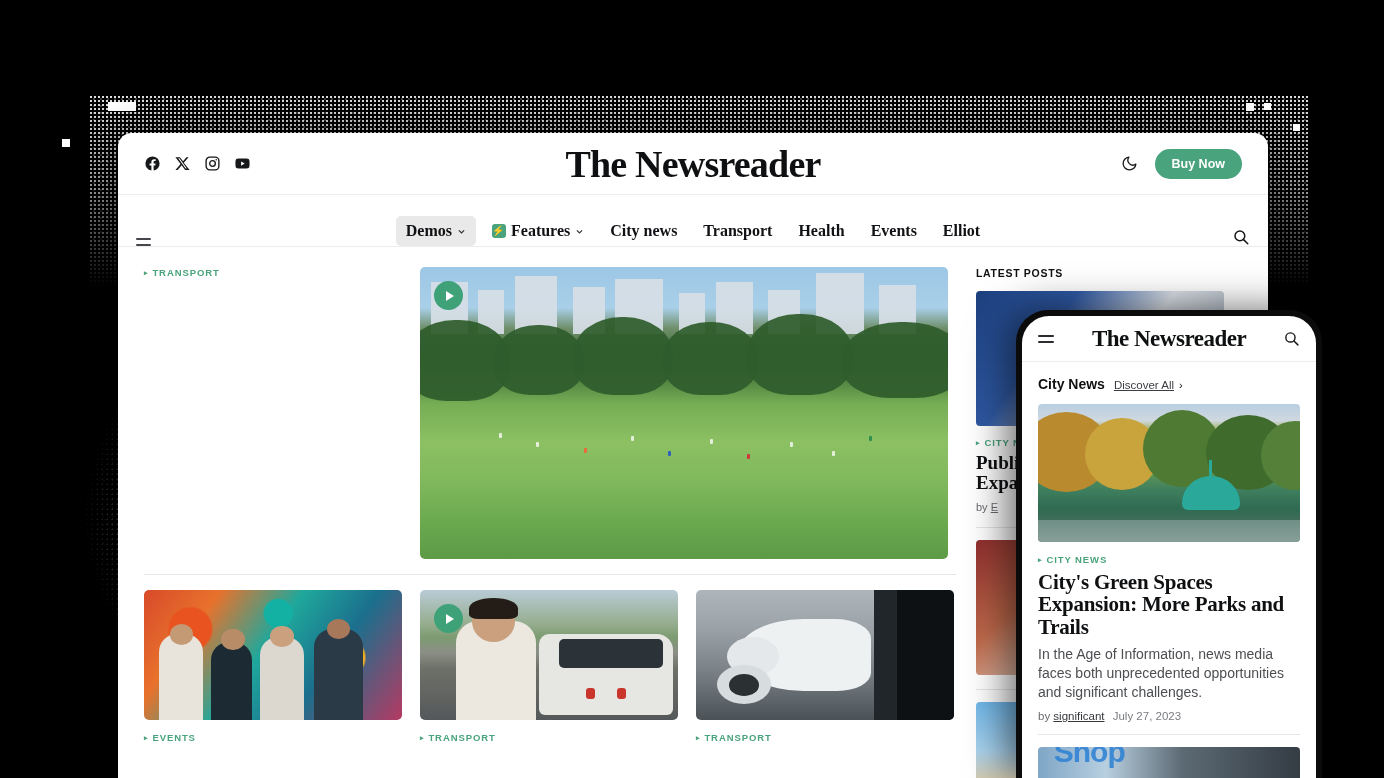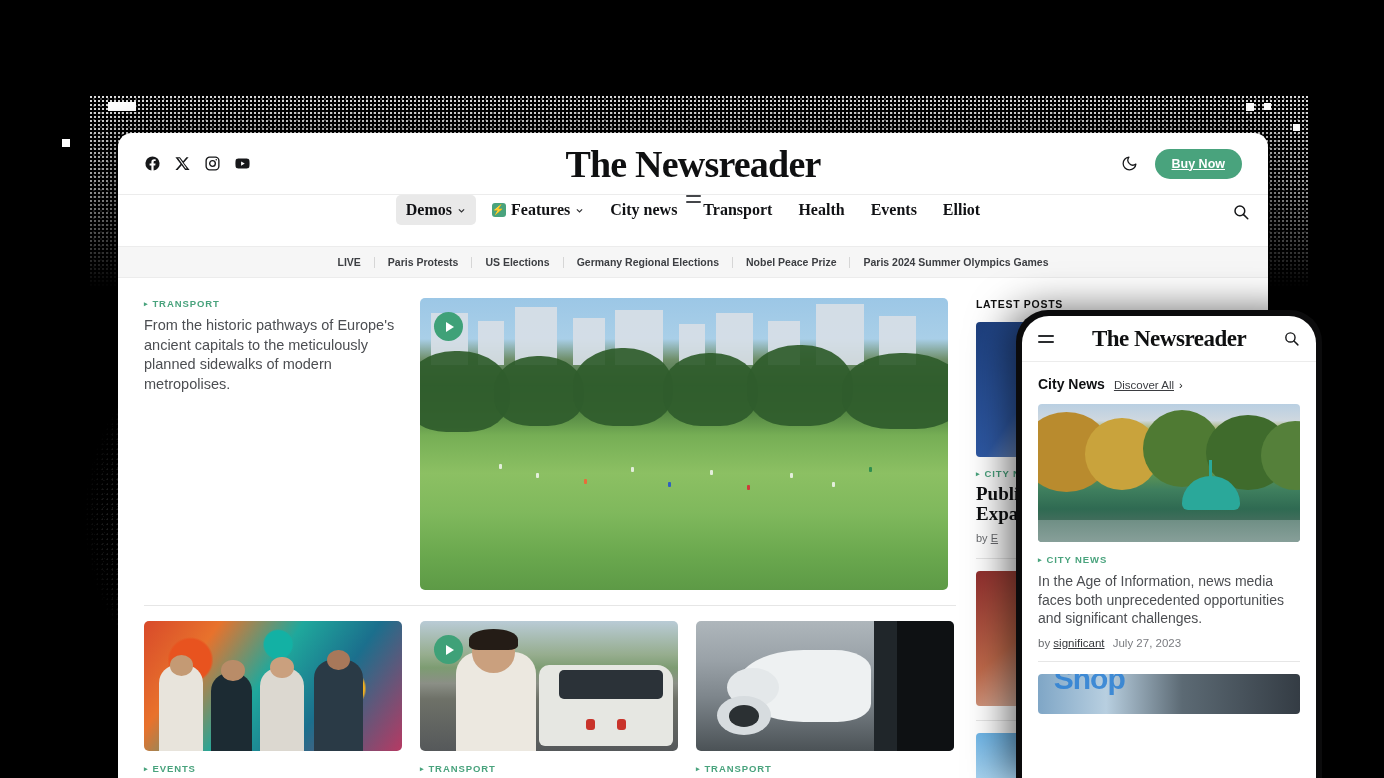--- a/index.html
+++ b/index.html
@@ -61,27 +61,27 @@
     color: #0f1011; pointer-events: none;
   }
   .topright {
     margin-left: auto; display: flex; align-items: center; gap: 17px;
     position: relative; z-index: 2;
   }
   .moon { width: 17px; height: 17px; color: #17181a; }
   .buynow {
     background: #49a37d; color: #fff; border: none; border-radius: 999px;
     font-size: 12.5px; font-weight: 700; padding: 8px 17px;
-    font-family: "Liberation Sans", sans-serif; cursor: pointer; text-decoration: underline;
+    font-family: "Liberation Sans", sans-serif; cursor: pointer;
   }
 
   
   .navbar {
-    height: 52px; display: flex; align-items: center;
-    padding: 0 18px; border-bottom: 1px solid #ececec; position: relative; flex-direction: column;
+    height: 52px; display: flex; align-items: flex-end;
+    padding: 0 18px; border-bottom: 1px solid #ececec; position: relative;
   }
   .burger { display: flex; flex-direction: column; gap: 4px; cursor: pointer; }
   .burger i { display: block; width: 15px; height: 2px; background: #44464a; border-radius: 1px; }
   .burger i:last-child { width: 15px; }
   .nav {
     position: absolute; left: 0; right: 0; display: flex; justify-content: center;
     align-items: center; gap: 6px; pointer-events: none;
   }
   .nav > * { pointer-events: auto; }
   .navitem {
@@ -307,42 +307,28 @@
         <div class="navitem">Health</div>
         <div class="navitem">Events</div>
         <div class="navitem">Elliot</div>
       </div>
       <svg class="searchbtn" viewBox="0 0 24 24" fill="none" stroke="currentColor" stroke-width="2" stroke-linecap="round">
           <circle cx="10.5" cy="10.5" r="6.5"></circle>
           <path d="M15.5 15.5 21 21"></path>
         </svg>
     </div>
 
-    <div class="ticker">
-      <div class="tkitem">LIVE</div>
-      <div class="tkdiv"></div>
-      <div class="tkitem">Paris Protests</div>
-      <div class="tkdiv"></div>
-      <div class="tkitem">US Elections</div>
-      <div class="tkdiv"></div>
-      <div class="tkitem">Germany Regional Elections</div>
-      <div class="tkdiv"></div>
-      <div class="tkitem">Nobel Peace Prize</div>
-      <div class="tkdiv"></div>
-      <div class="tkitem">Paris 2024 Summer Olympics Games</div>
-    </div>
 
     <div class="content">
 
       <div class="maincol">
 
         <div class="hero">
           <div class="herotext">
             <div class="cat">Transport</div>
-            <div class="dek">From the historic pathways of Europe's ancient capitals to the meticulously planned sidewalks of modern metropolises.</div>
           </div>
           <div class="heroimg">
             <div class="sky-bldg" style="left:2%;width:7%;"></div>
             <div class="sky-bldg" style="left:11%;width:5%;top:8%;height:15%;"></div>
             <div class="sky-bldg" style="left:18%;width:8%;top:3%;height:20%;"></div>
             <div class="sky-bldg" style="left:29%;width:6%;top:7%;height:16%;"></div>
             <div class="sky-bldg" style="left:37%;width:9%;top:4%;height:19%;"></div>
             <div class="sky-bldg" style="left:49%;width:5%;top:9%;height:14%;"></div>
             <div class="sky-bldg" style="left:56%;width:7%;top:5%;height:18%;"></div>
             <div class="sky-bldg" style="left:66%;width:6%;top:8%;height:15%;"></div>
@@ -466,20 +452,21 @@
         <div class="pimg">
           <div class="ptree" style="left:-6%;top:6%;width:34%;height:58%;background:#b98b2e;"></div>
           <div class="ptree" style="left:18%;top:10%;width:28%;height:52%;background:#c9a33c;"></div>
           <div class="ptree" style="left:40%;top:4%;width:30%;height:56%;background:#4f7a33;"></div>
           <div class="ptree" style="left:64%;top:8%;width:32%;height:54%;background:#3f6b2c;"></div>
           <div class="ptree" style="left:85%;top:12%;width:26%;height:50%;background:#55803a;"></div>
           <div class="pavil"></div>
           <div style="position:absolute;left:0;bottom:0;width:100%;height:16%;background:linear-gradient(to bottom,#6f8f85,#879f99);"></div>
         </div>
         <div class="cat">City News</div>
+        <h2>City's Green Spaces Expansion: More Parks and Trails</h2>
         <div class="dek">In the Age of Information, news media faces both unprecedented opportunities and significant challenges.</div>
         <div class="by">
           <span>by</span>
           <u>significant</u>
           <span style="margin-left:5px;color:#7a7c80;">July 27, 2023</span>
         </div>
         <div class="pdiv"></div>
         <div class="pnext">
           <div class="g">Shop</div>
         </div>

